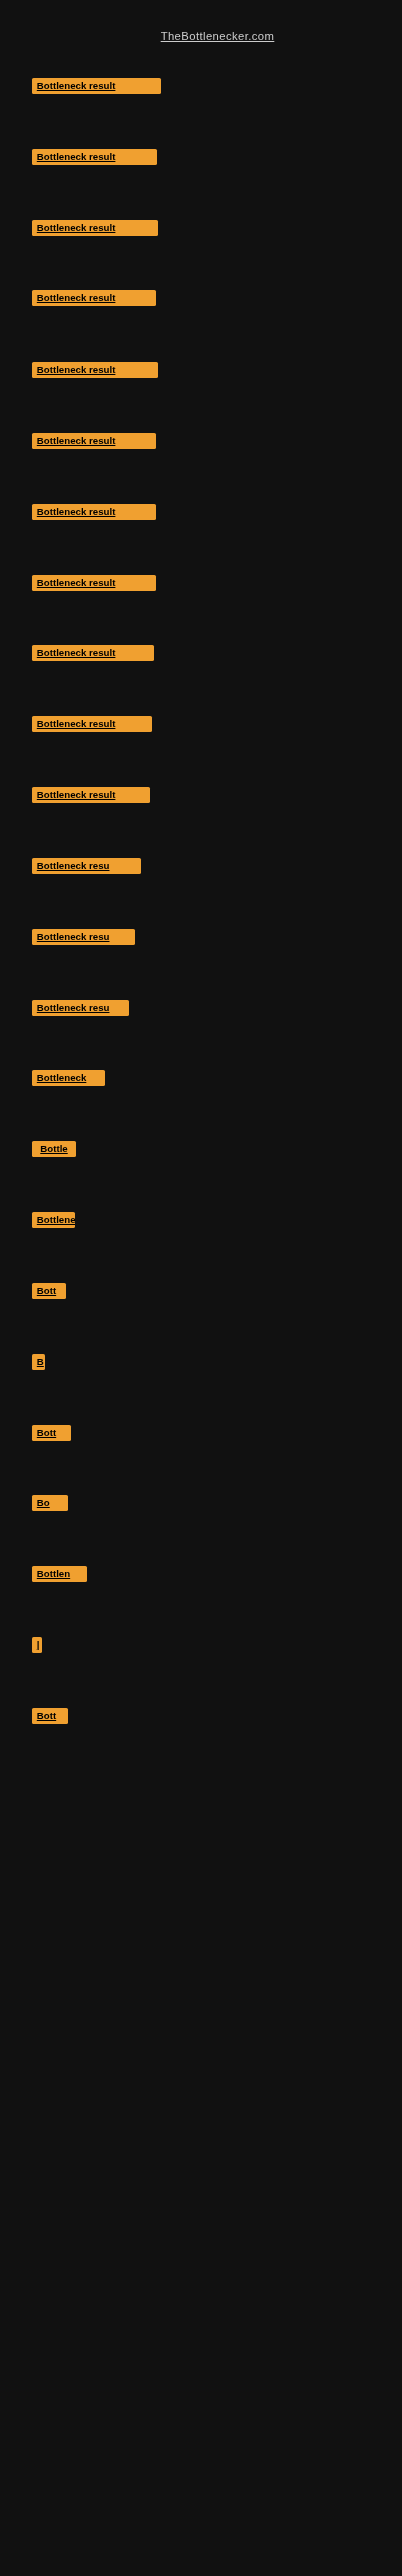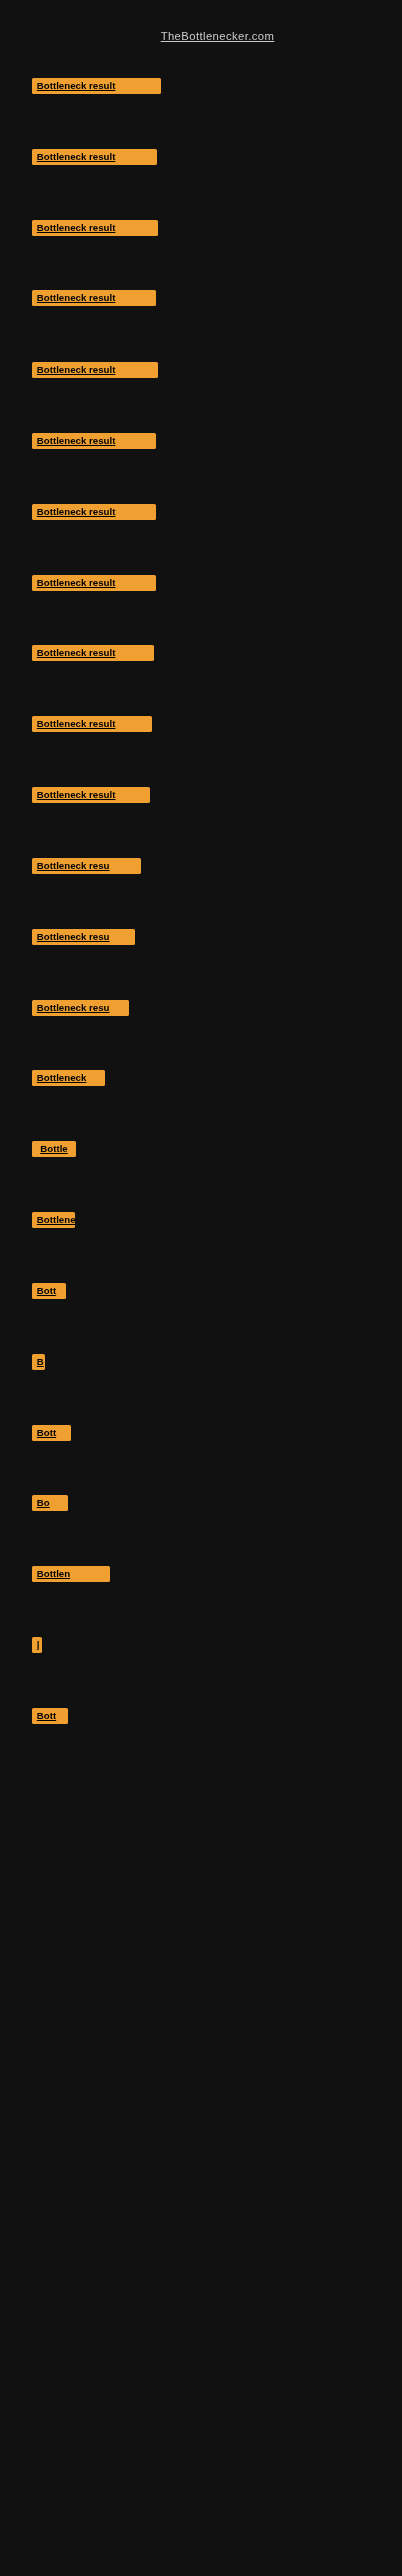--- a/index.html
+++ b/index.html
@@ -57,16 +57,16 @@
 <div class="bar-row" style="top: 826px;"><span class="bottleneck-bar" style="width: 109px;">Bottleneck resu</span></div>
 <div class="bar-row" style="top: 897px;"><span class="bottleneck-bar" style="width: 103px;">Bottleneck resu</span></div>
 <div class="bar-row" style="top: 968px;"><span class="bottleneck-bar" style="width: 97px;">Bottleneck resu</span></div>
 <div class="bar-row" style="top: 1038px;"><span class="bottleneck-bar" style="width: 73px;">Bottleneck</span></div>
 <div class="bar-row" style="top: 1109px; text-align: center;"><span class="bottleneck-bar" style="width: 44px;">Bottle</span></div>
 <div class="bar-row" style="top: 1180px;"><span class="bottleneck-bar" style="width: 43px;">Bottlenec</span></div>
 <div class="bar-row" style="top: 1251px;"><span class="bottleneck-bar" style="width: 34px;">Bott</span></div>
 <div class="bar-row" style="top: 1322px;"><span class="bottleneck-bar" style="width: 13px;">B</span></div>
 <div class="bar-row" style="top: 1393px;"><span class="bottleneck-bar" style="width: 39px;">Bott</span></div>
 <div class="bar-row" style="top: 1463px;"><span class="bottleneck-bar" style="width: 36px;">Bo</span></div>
-<div class="bar-row" style="top: 1534px;"><span class="bottleneck-bar" style="width: 78px;">Bottlen</span></div>
+<div class="bar-row" style="top: 1534px;"><span class="bottleneck-bar" style="width: 55px;">Bottlen</span></div>
 <div class="bar-row" style="top: 1605px;"><span class="bottleneck-bar" style="width: 8px;">|</span></div>
 <div class="bar-row" style="top: 1676px;"><span class="bottleneck-bar" style="width: 36px;">Bott</span></div>
 
 
 </body></html>

